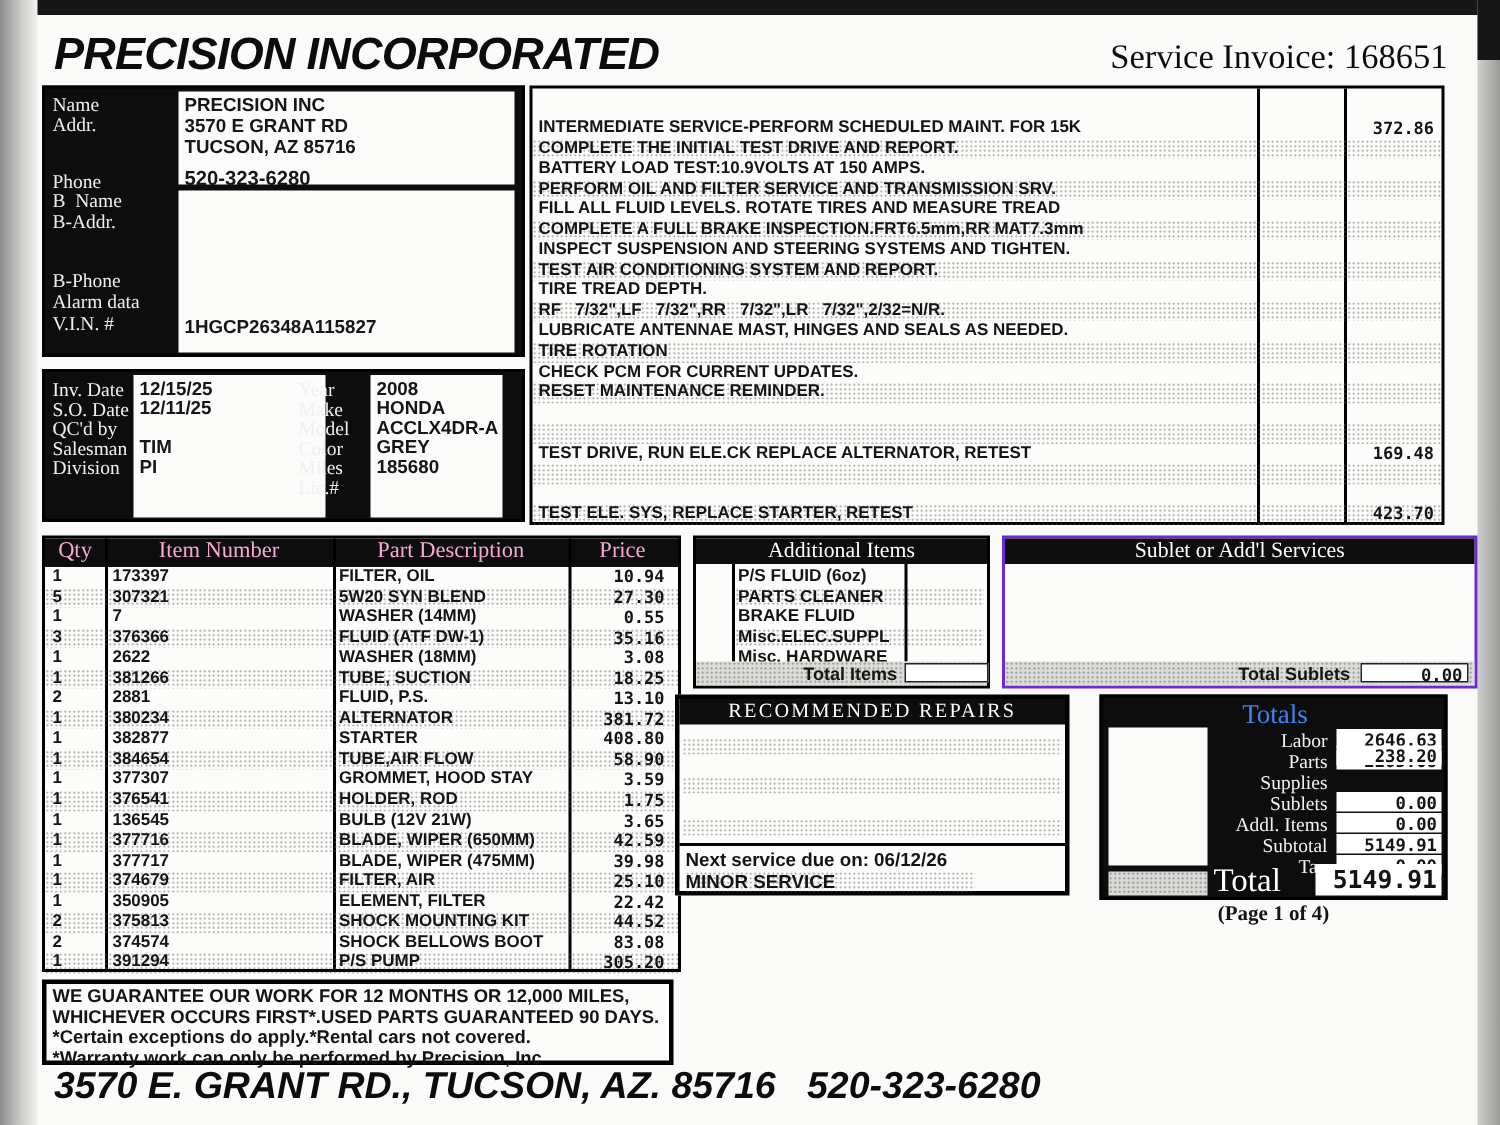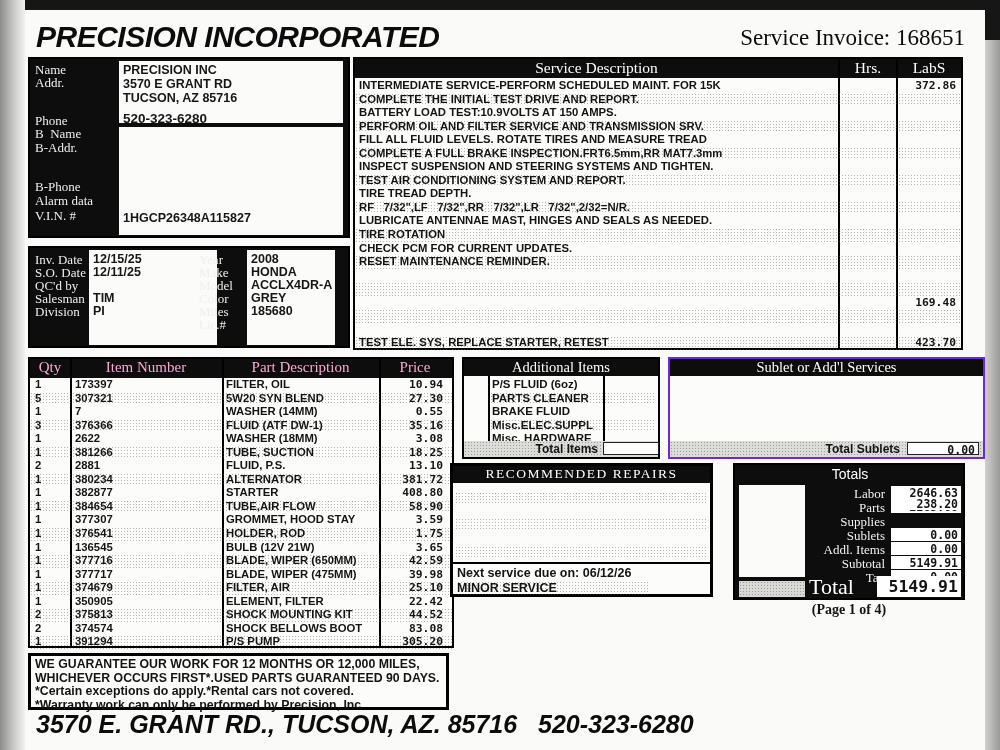--- a/index.html
+++ b/index.html
@@ -73,21 +73,21 @@
   #rec-header{position:absolute;left:0;top:0;width:100%;height:17px;background:#0d0d0d;
     font-family:"Liberation Serif",serif;font-size:13.5px;letter-spacing:1.5px;color:#fff;text-align:center;}
   .rec-stripe{position:absolute;left:2px;right:2px;height:11px;}
   #rec-sep{position:absolute;left:0;right:0;top:96px;height:2px;background:#000;}
   .rec-text{position:absolute;left:4px;font-weight:700;font-size:12.5px;white-space:pre;}
 
   
   #totbox{position:absolute;left:733px;top:463px;width:232px;height:137px;
     background:#0d0d0d;border:2px solid #000;box-sizing:border-box;}
   #tot-title{position:absolute;left:40px;top:1px;width:150px;text-align:center;
-    font-family:Liberation Sans, sans-serif;font-size:14px;color:#ffffff;}
+    font-family:Liberation Serif, serif;font-size:18px;color:#3b82f6;}
   #tot-panel{position:absolute;left:4px;top:20px;width:66px;height:92px;background:#fbfbf9;}
   .tot-row-label{position:absolute;left:72px;width:78px;text-align:right;
     font-family:"Liberation Serif",serif;font-size:13px;color:#f2f2f2;}
   .tot-row-val{position:absolute;left:156px;width:70px;height:13px;background:#fff;
     font-family:"DejaVu Sans Mono",monospace;font-weight:700;font-size:11.5px;
     text-align:right;padding-right:3px;box-sizing:border-box;}
   #tot-final-cell{position:absolute;left:4px;top:116px;width:66px;height:16px;background:#d9d9d6;
     background-image:radial-gradient(rgba(95,95,95,0.5) 0.7px,rgba(0,0,0,0) 0.8px);background-size:3px 3px;}
   #tot-final-label{position:absolute;left:74px;top:109px;font-family:"Liberation Serif",serif;font-size:22px;color:#fff;}
   #tot-final-val{position:absolute;left:142px;top:111px;width:84px;height:21px;background:#fff;
@@ -159,25 +159,20 @@
       <span class="tval" style="left:4px;top:2px;">2008</span>
       <span class="tval" style="left:4px;top:15px;">HONDA</span>
       <span class="tval" style="left:4px;top:28px;">ACCLX4DR-A</span>
       <span class="tval" style="left:4px;top:41px;">GREY</span>
       <span class="tval" style="left:4px;top:54px;">185680</span>
       <span class="tval" style="left:4px;top:67px;"></span>
     </div>
   </div>
 
   <div id="svcbox">
-    <div id="svc-header">
-      <span class="svc-h" style="left:0;width:483px;">Service Description</span>
-      <span class="svc-h" style="left:485px;width:56px;">Hrs.</span>
-      <span class="svc-h" style="left:543px;width:62px;">LabS</span>
-    </div>
     <div class="svc-vline" style="left:483px;"></div>
     <div class="svc-vline" style="left:541px;"></div>
     <div id="svc-lines">
       <div class="svc-line">
           <span class="svc-text">INTERMEDIATE SERVICE-PERFORM SCHEDULED MAINT. FOR 15K</span>
           <span class="svc-labs">372.86</span>
         </div>
       <div class="svc-line shaded">
           <span class="svc-text">COMPLETE THE INITIAL TEST DRIVE AND REPORT.</span>
           <span class="svc-labs"></span>
@@ -232,20 +227,21 @@
         </div>
       <div class="svc-line">
           <span class="svc-text"></span>
           <span class="svc-labs"></span>
         </div>
       <div class="svc-line shaded">
           <span class="svc-text"></span>
           <span class="svc-labs"></span>
         </div>
       <div class="svc-line">
+          <span class="svc-text">TEST DRIVE, RUN ELE.CK REPLACE ALTERNATOR, RETEST</span>
           <span class="svc-labs">169.48</span>
         </div>
       <div class="svc-line shaded">
           <span class="svc-text"></span>
           <span class="svc-labs"></span>
         </div>
       <div class="svc-line">
           <span class="svc-text"></span>
           <span class="svc-labs"></span>
         </div>

